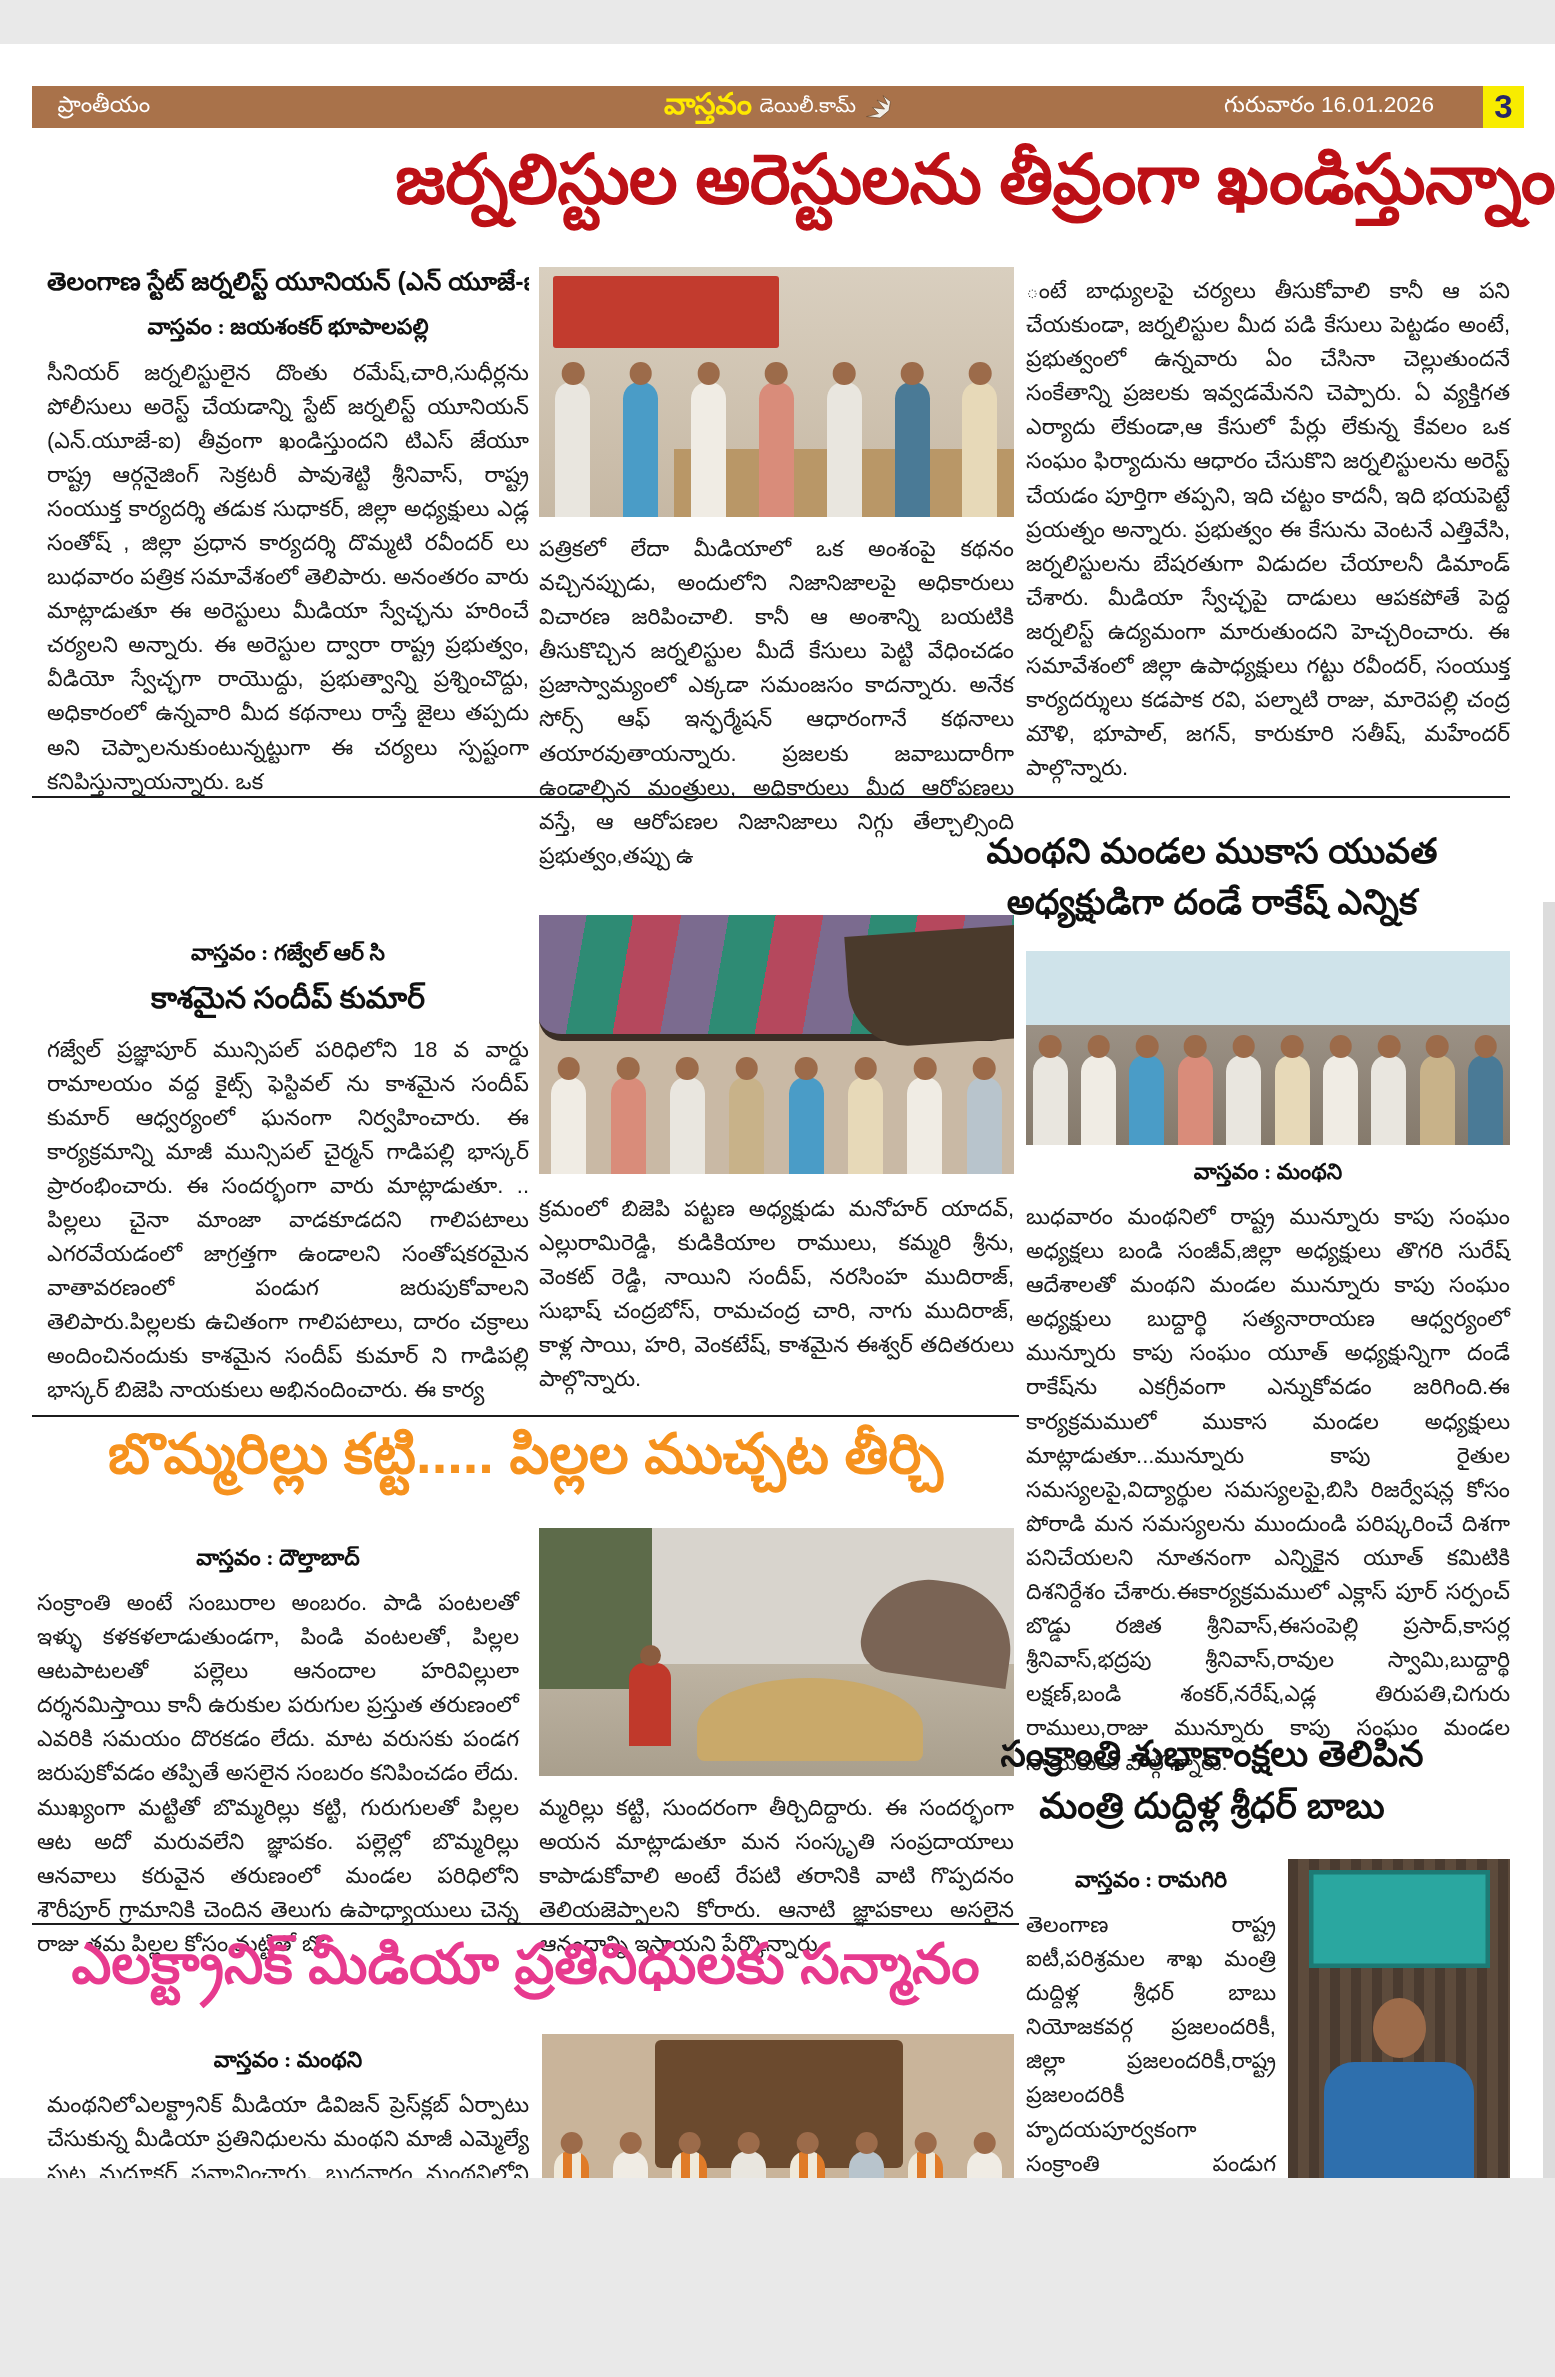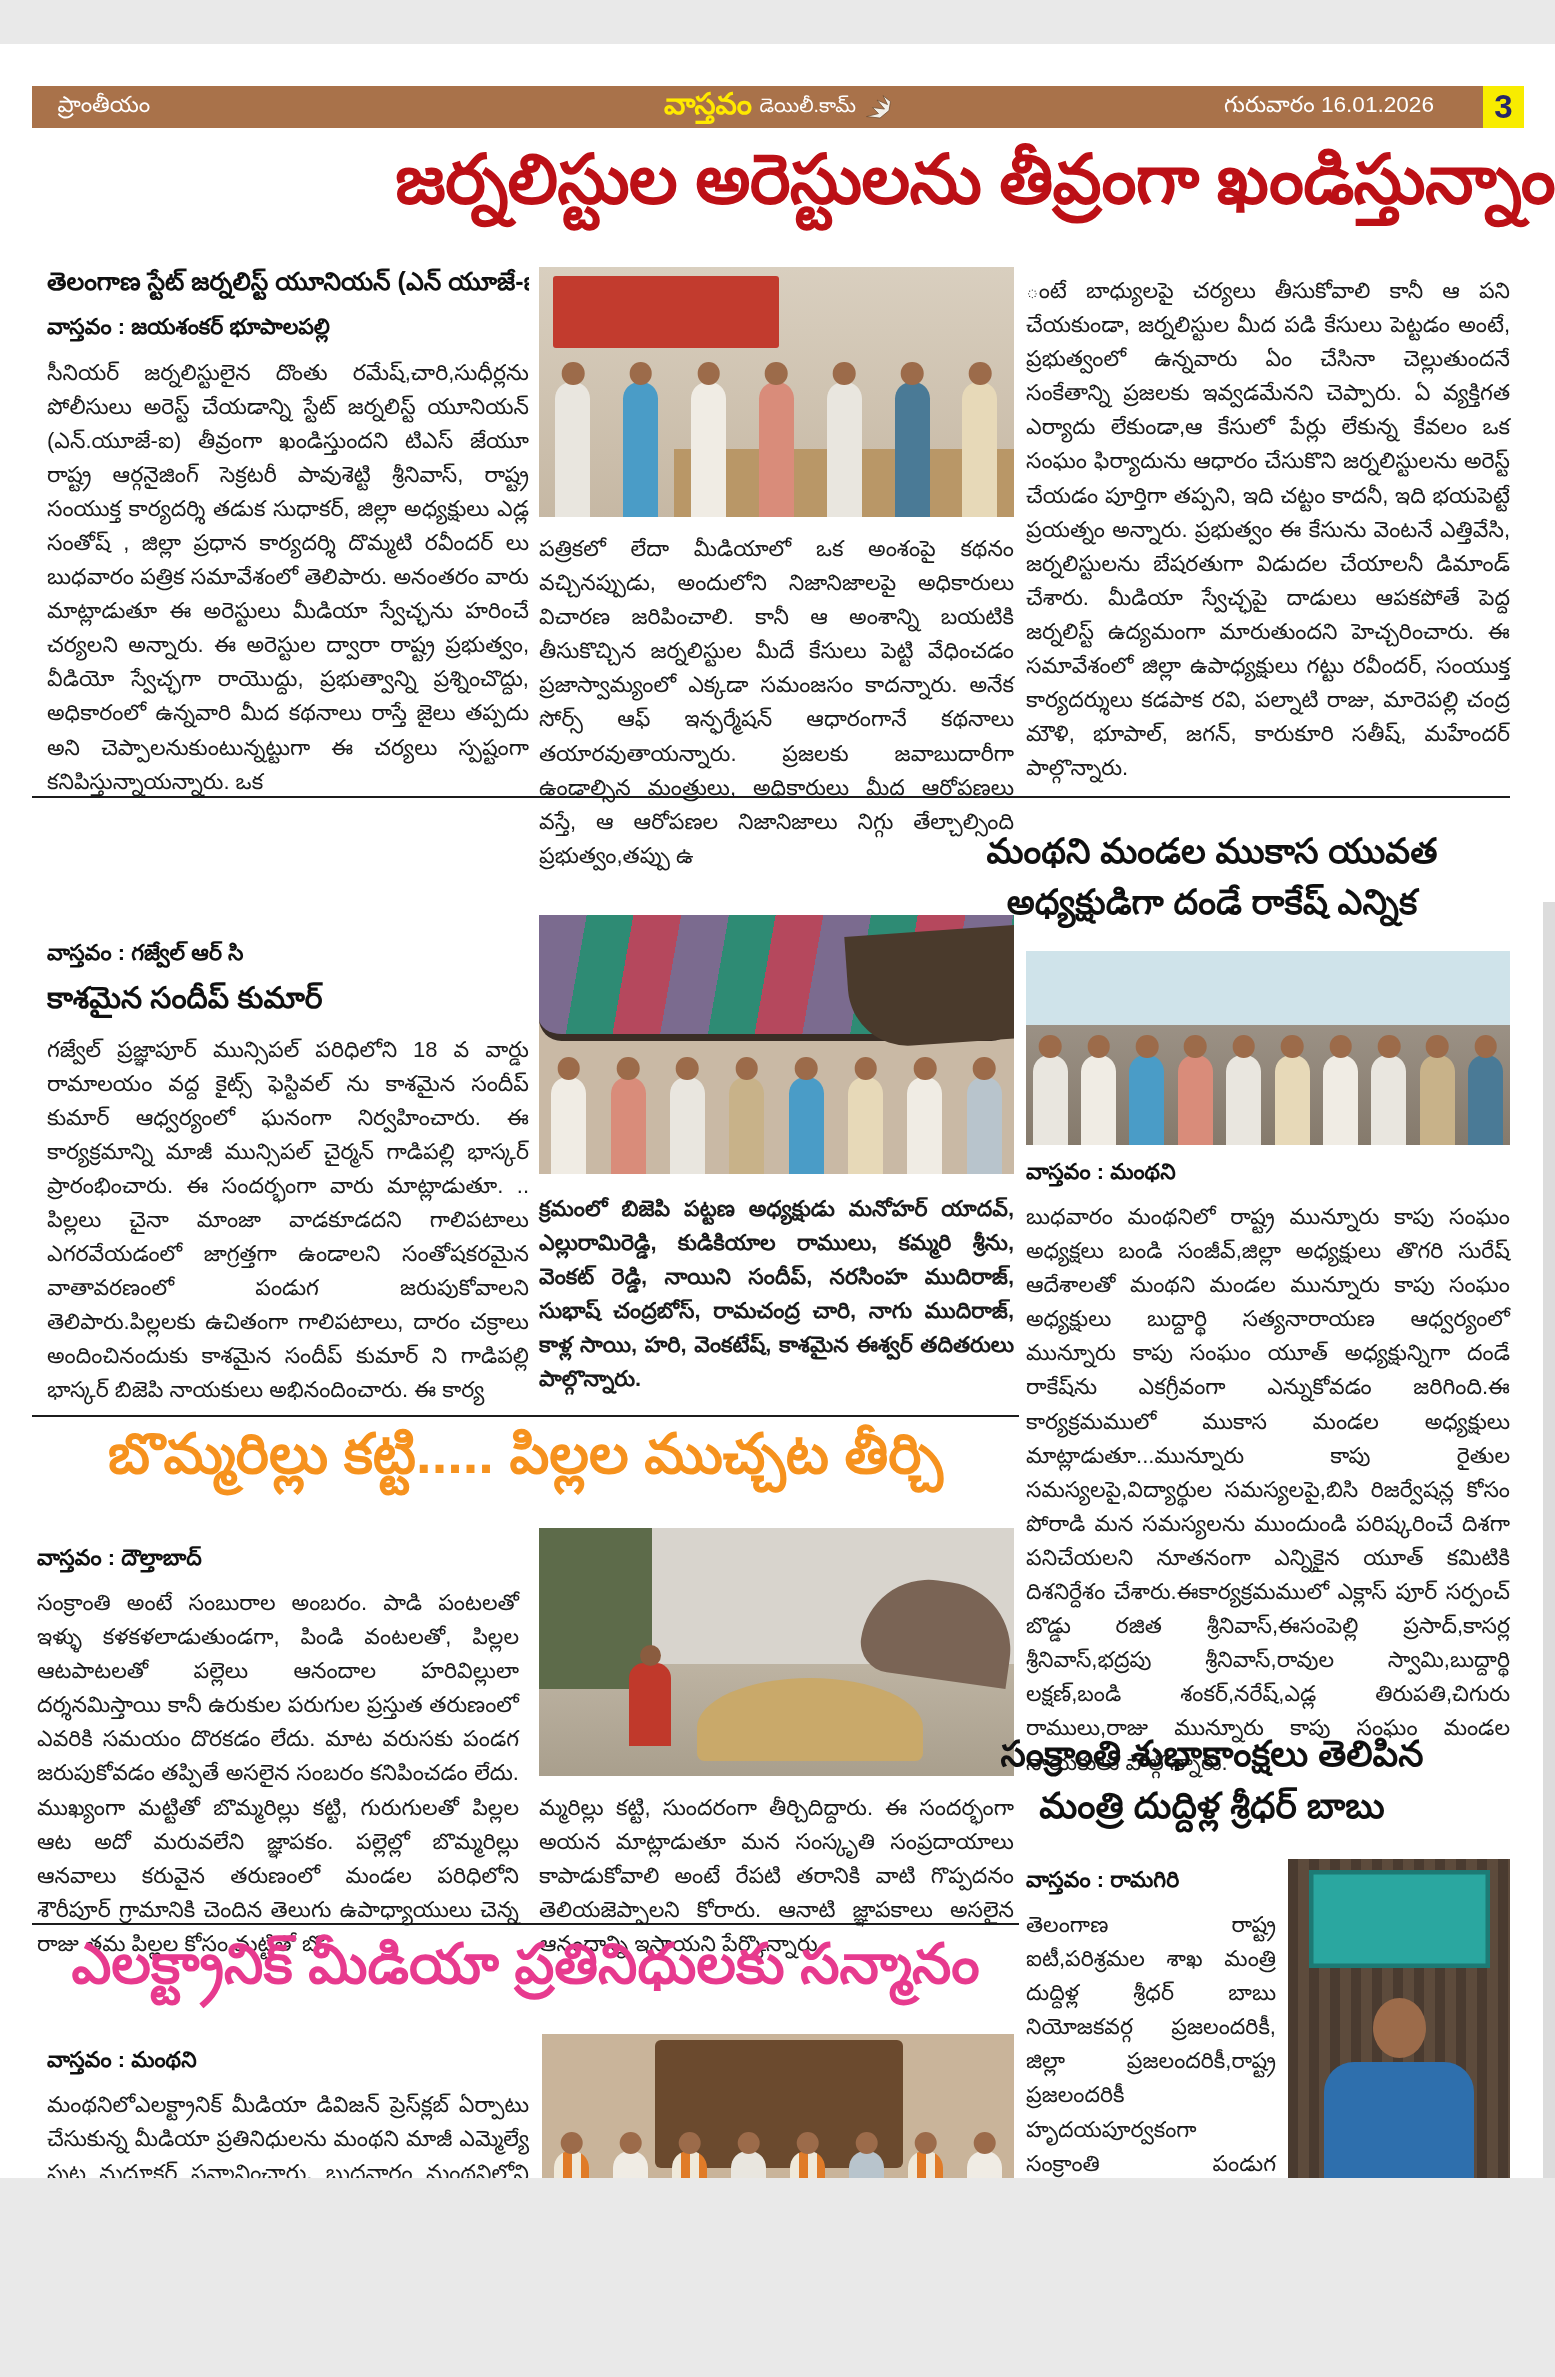--- a/index.html
+++ b/index.html
@@ -24,21 +24,21 @@
                  font-size:56px;font-weight:800;color:#2bace2;white-space:nowrap;}
   .headline-orange{position:absolute;left:32px;top:1377px;width:987px;text-align:center;
                  font-size:56px;font-weight:800;color:#f6921e;white-space:nowrap;}
   .headline-pink{position:absolute;left:32px;top:1887px;width:987px;text-align:center;
                  font-size:56px;font-weight:800;color:#e73a8e;white-space:nowrap;}
   .headline-right{position:absolute;left:970px;width:484px;text-align:center;
                   font-size:35px;font-weight:800;color:#111;line-height:1.45;}
   
   .col{position:absolute;}
   .strap{font-size:25px;font-weight:bold;color:#111;margin-bottom:12px;white-space:nowrap;overflow:hidden;}
-  .byline{font-size:22px;font-weight:bold;text-align:left;color:#111;margin:7.5px 0 10.5px 0;}
+  .byline{font-size:22px;font-weight:bold;text-align:center;color:#111;margin:7.5px 0 10.5px 0;font-family:Liberation Serif, serif;}
   .body-text{font-size:22px;line-height:1.55;text-align:justify;color:#1c1c1c;}
   .rule{position:absolute;height:1.5px;background:#1c1c1c;}
   
   .photo{position:absolute;overflow:hidden;}
   .fig-row{position:absolute;left:0;right:0;bottom:0;height:72%;display:flex;
            justify-content:space-around;align-items:flex-end;}
   .figure{width:35px;height:75%;border-radius:16.6px 16.6px 0 0;position:relative;}
   .figure::before{content:"";position:absolute;top:-19.6px;left:50%;transform:translateX(-50%);
                   width:22.6px;height:22.6px;border-radius:50%;background:#9c6b4a;}
   .shirt-a{background:#e9e6df}.shirt-b{background:#4a9cc7}.shirt-c{background:#d98c7a}
@@ -147,21 +147,21 @@
       <span class="figure shirt-g"></span>
       <span class="figure shirt-c"></span>
       <span class="figure shirt-a"></span>
       <span class="figure shirt-h"></span>
       <span class="figure shirt-b"></span>
       <span class="figure shirt-d"></span>
       <span class="figure shirt-g"></span>
       <span class="figure shirt-e"></span>
     </div>
   </div>
-  <div class="col body-text" style="left:539px;top:1148px;width:475px;font-weight:bold;">క్రమంలో బిజెపి పట్టణ అధ్యక్షుడు మనోహర్ యాదవ్, ఎల్లురామిరెడ్డి, కుడికియాల రాములు, కమ్మరి శ్రీను, వెంకట్ రెడ్డి, నాయిని సందీప్, నరసింహ ముదిరాజ్, సుభాష్ చంద్రబోస్, రామచంద్ర చారి, నాగు ముదిరాజ్, కాళ్ల సాయి, హరి, వెంకటేష్, కాశమైన ఈశ్వర్ తదితరులు పాల్గొన్నారు.</div>
+  <div class="col body-text" style="left:539px;top:1148px;width:475px;">క్రమంలో బిజెపి పట్టణ అధ్యక్షుడు మనోహర్ యాదవ్, ఎల్లురామిరెడ్డి, కుడికియాల రాములు, కమ్మరి శ్రీను, వెంకట్ రెడ్డి, నాయిని సందీప్, నరసింహ ముదిరాజ్, సుభాష్ చంద్రబోస్, రామచంద్ర చారి, నాగు ముదిరాజ్, కాళ్ల సాయి, హరి, వెంకటేష్, కాశమైన ఈశ్వర్ తదితరులు పాల్గొన్నారు.</div>
 
   <div class="headline-right" style="top:782px;">
     <div>మంథని మండల ముకాస యువత</div>
     <div>అధ్యక్షుడిగా దండే రాకేష్ ఎన్నిక</div>
   </div>
   <div class="photo" id="photo3">
     <div class="fig-row" style="height:62%;">
       <span class="figure shirt-a"></span>
       <span class="figure shirt-g"></span>
       <span class="figure shirt-b"></span>

